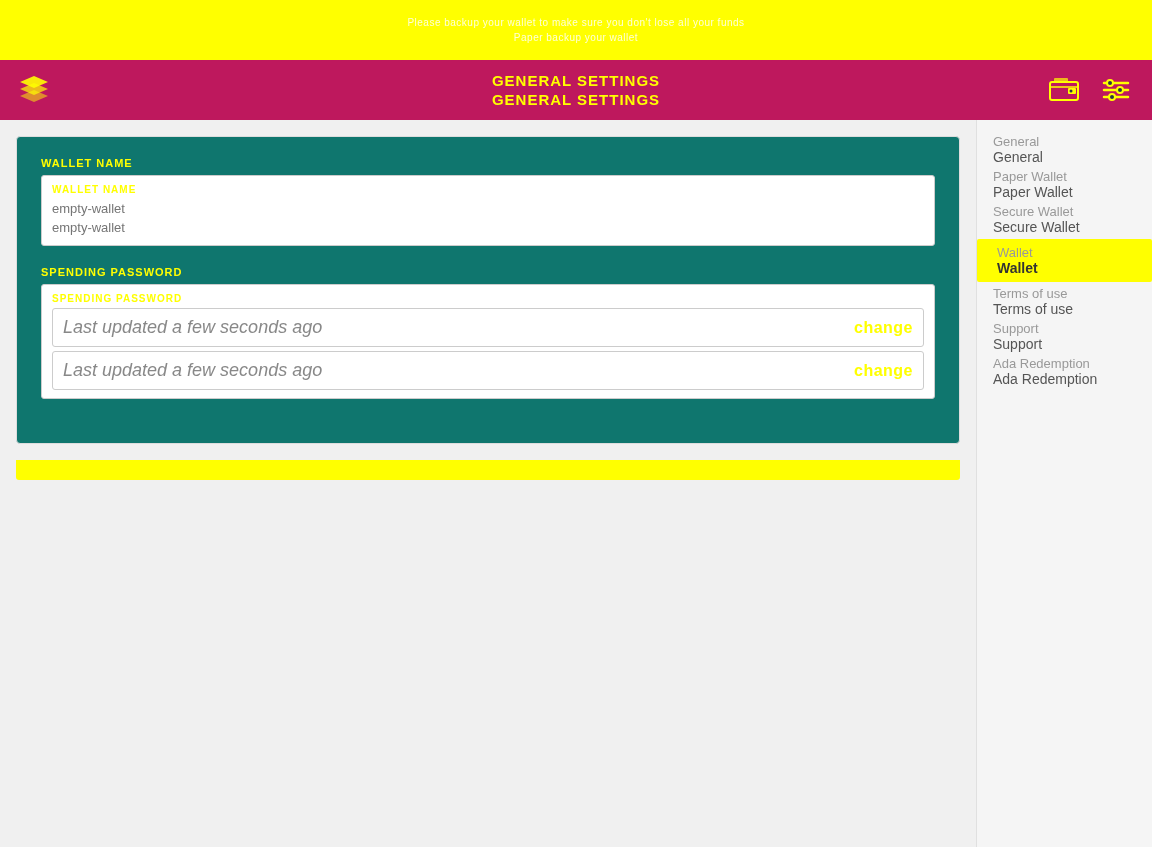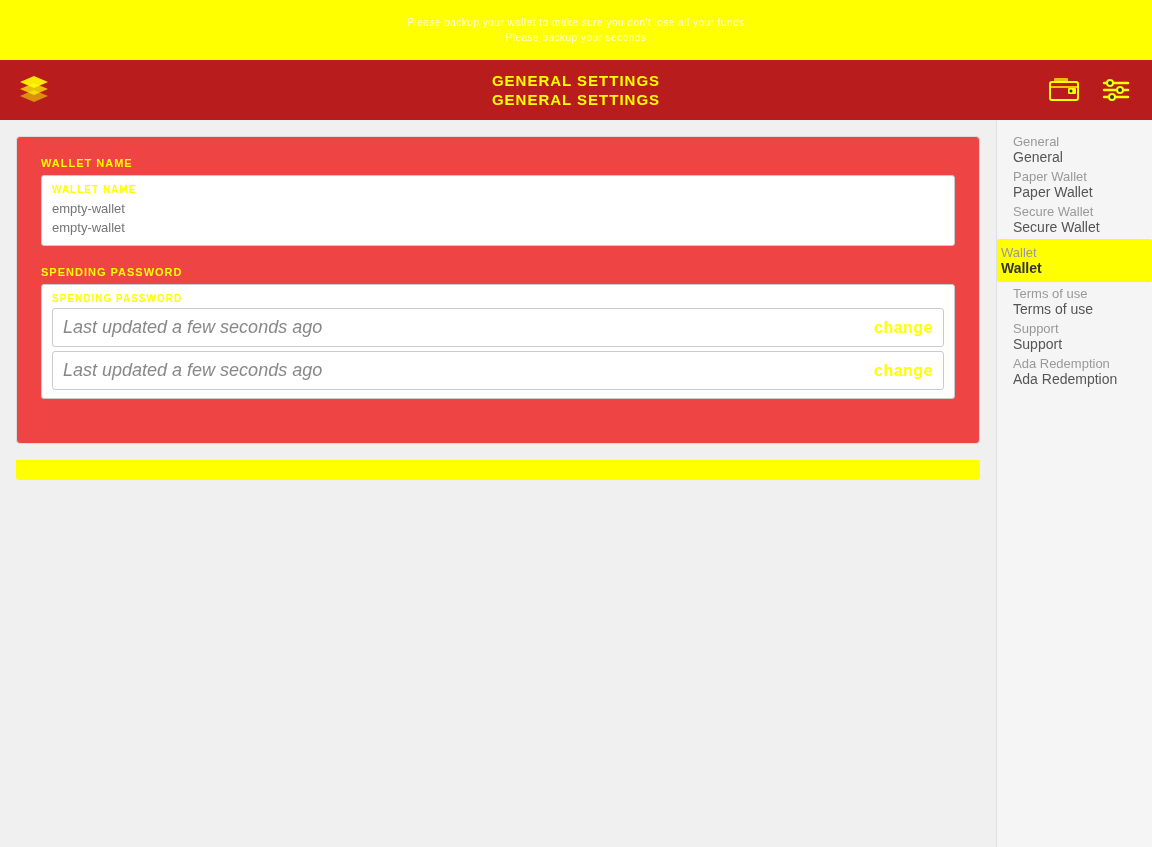--- a/index.html
+++ b/index.html
@@ -25,21 +25,21 @@
       font-size: 10px;
       font-weight: 500;
       letter-spacing: 0.5px;
       line-height: 1.5;
       text-align: center;
       opacity: 0.85;
     }
 
     
     .navbar {
-      background: #b91c1c;
+      background: #be185d;
       height: 60px;
       display: flex;
       align-items: center;
       justify-content: space-between;
       padding: 0 16px;
       position: relative;
       gap: 12px;
     }
     .navbar-logo {
       display: flex;
@@ -91,21 +91,21 @@
 
     
     .content-area {
       flex: 1;
       padding: 16px;
       background: #f0f0f0;
     }
 
     
     .settings-card {
-      background: #ef4444;
+      background: #0f766e;
       border: 1px solid #ddd;
       border-radius: 4px;
       padding: 20px 24px 24px;
       margin-bottom: 12px;
     }
 
     .field-group {
       margin-bottom: 20px;
     }
 
@@ -179,21 +179,21 @@
     
     .yellow-bar {
       background: #ffff00;
       height: 20px;
       border-radius: 0 0 3px 3px;
       margin-top: 16px;
     }
 
     
     .sidebar {
-      width: 156px;
+      width: 176px;
       background: #f5f5f5;
       border-left: 1px solid #e0e0e0;
       padding: 12px 0;
     }
 
     .sidebar-item-double {
       padding: 2px 16px;
     }
 
     .sidebar-item-shadow {
@@ -205,21 +205,21 @@
       color: #555;
       font-size: 14px;
       display: block;
     }
   </style>
 </head>
 <body>
 
 <div class="top-banner">
   <span class="top-banner-text">Please backup your wallet to make sure you don't lose all your funds</span>
-  <span class="top-banner-text">Please backup your seconds</span>
+  <span class="top-banner-text">Paper backup your wallet</span>
 </div>
 
 <nav class="navbar">
   <div class="navbar-logo">
 
     <svg viewBox="0 0 36 36">
       <polygon points="4,10 18,4 32,10 18,16" fill="#ffff00" opacity="0.9"></polygon>
       <polygon points="4,17 18,11 32,17 18,23" fill="#ffff00" opacity="0.7"></polygon>
       <polygon points="4,24 18,18 32,24 18,30" fill="#ffff00" opacity="0.5"></polygon>
     </svg>
@@ -299,21 +299,21 @@
     <div class="sidebar-item-double">
       <span class="sidebar-item-shadow">Paper Wallet</span>
       <span class="sidebar-item-main">Paper Wallet</span>
     </div>
 
     <div class="sidebar-item-double">
       <span class="sidebar-item-shadow">Secure Wallet</span>
       <span class="sidebar-item-main">Secure Wallet</span>
     </div>
 
-    <div style="background:#ffff00; margin: 2px 0; padding: 6px 4px; border-radius: 2px;">
+    <div style="background:#ffff00; margin: 2px 0; padding: 6px 20px; border-radius: 2px;">
       <span style="color:#999; font-size:13px; display:block;">Wallet</span>
       <span style="color:#333; font-size:14px; font-weight:600; display:block;">Wallet</span>
     </div>
 
     <div class="sidebar-item-double">
       <span class="sidebar-item-shadow">Terms of use</span>
       <span class="sidebar-item-main">Terms of use</span>
     </div>
 
     <div class="sidebar-item-double">

